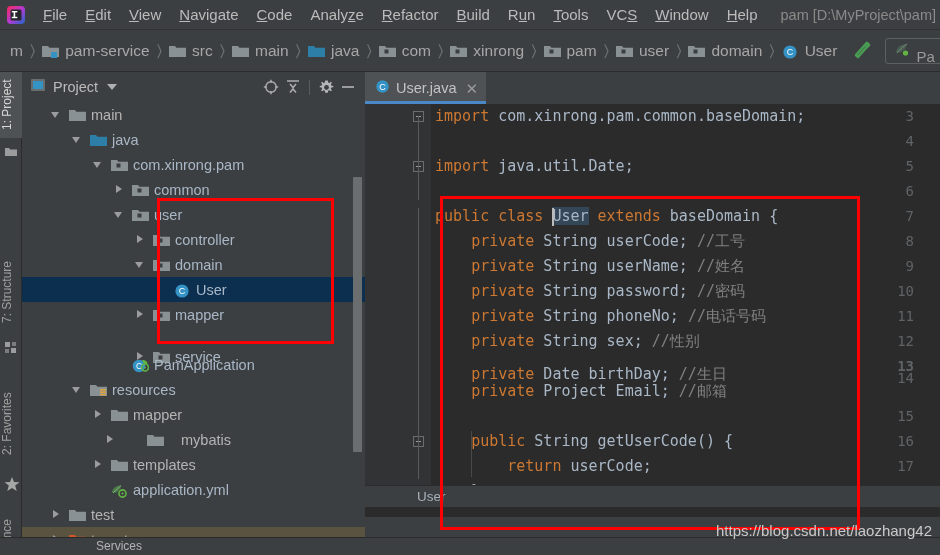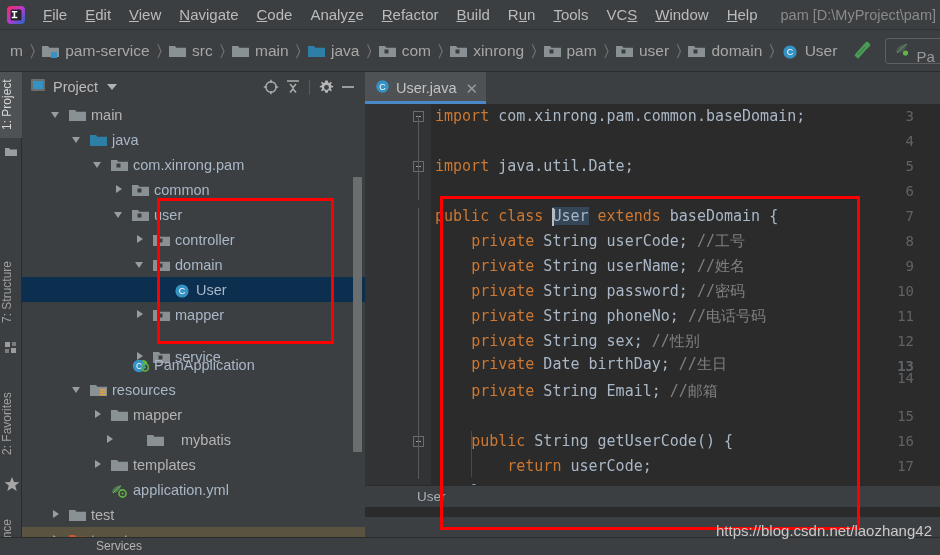--- a/index.html
+++ b/index.html
@@ -684,22 +684,22 @@
           <div class="code-line" style="top: 0px;"><span class="kw">import</span><span class="cls"> com.xinrong.pam.common.baseDomain;</span></div>
           <div class="code-line" style="top: 25px;"></div>
           <div class="code-line" style="top: 50px;"><span class="kw">import</span><span class="cls"> java.util.Date;</span></div>
           <div class="code-line" style="top: 75px;"></div>
           <div class="code-line" style="top: 100px;"><span class="kw">public</span><span class="cls"> </span><span class="kw">class</span><span class="cls"> </span><span class="sel-ident">User</span><span class="cls"> </span><span class="kw">extends</span><span class="cls"> baseDomain {</span></div>
           <div class="code-line" style="top: 125px;"><span class="cls">    </span><span class="kw">private</span><span class="cls"> String userCode; </span><span class="cmt">//工号</span></div>
           <div class="code-line" style="top: 150px;"><span class="cls">    </span><span class="kw">private</span><span class="cls"> String userName; </span><span class="cmt">//姓名</span></div>
           <div class="code-line" style="top: 175px;"><span class="cls">    </span><span class="kw">private</span><span class="cls"> String password; </span><span class="cmt">//密码</span></div>
           <div class="code-line" style="top: 200px;"><span class="cls">    </span><span class="kw">private</span><span class="cls"> String phoneNo; </span><span class="cmt">//电话号码</span></div>
           <div class="code-line" style="top: 225px;"><span class="cls">    </span><span class="kw">private</span><span class="cls"> String sex; </span><span class="cmt">//性别</span></div>
-          <div class="code-line" style="top: 248px;"><span class="cls">    </span><span class="kw">private</span><span class="cls"> Date birthDay; </span><span class="cmt">//生日</span></div>
-          <div class="code-line" style="top: 275px;"><span class="cls">    </span><span class="kw">private</span><span class="cls"> String Email; </span><span class="cmt">//邮箱</span></div>
+          <div class="code-line" style="top: 258px;"><span class="cls">    </span><span class="kw">private</span><span class="cls"> Date birthDay; </span><span class="cmt">//生日</span></div>
+          <div class="code-line" style="top: 275px;"><span class="cls">    </span><span class="kw">private</span><span class="cls"> Project Email; </span><span class="cmt">//邮箱</span></div>
           <div class="code-line" style="top: 300px;"></div>
           <div class="code-line" style="top: 325px;"><span class="cls">    </span><span class="kw">public</span><span class="cls"> String getUserCode() {</span></div>
           <div class="code-line" style="top: 350px;"><span class="cls">        </span><span class="kw">return</span><span class="cls"> userCode;</span></div>
           <div class="code-line" style="top: 375px;"><span class="cls">    }</span></div>
           <div class="caret" style="top: 104px; left: 187.39px;"></div>
           <div class="indent-guide" style="left: 106.12px; top: 327px; height: 46px;"></div>
         </div>
       <div class="ed-right"></div>
     </div>
 

